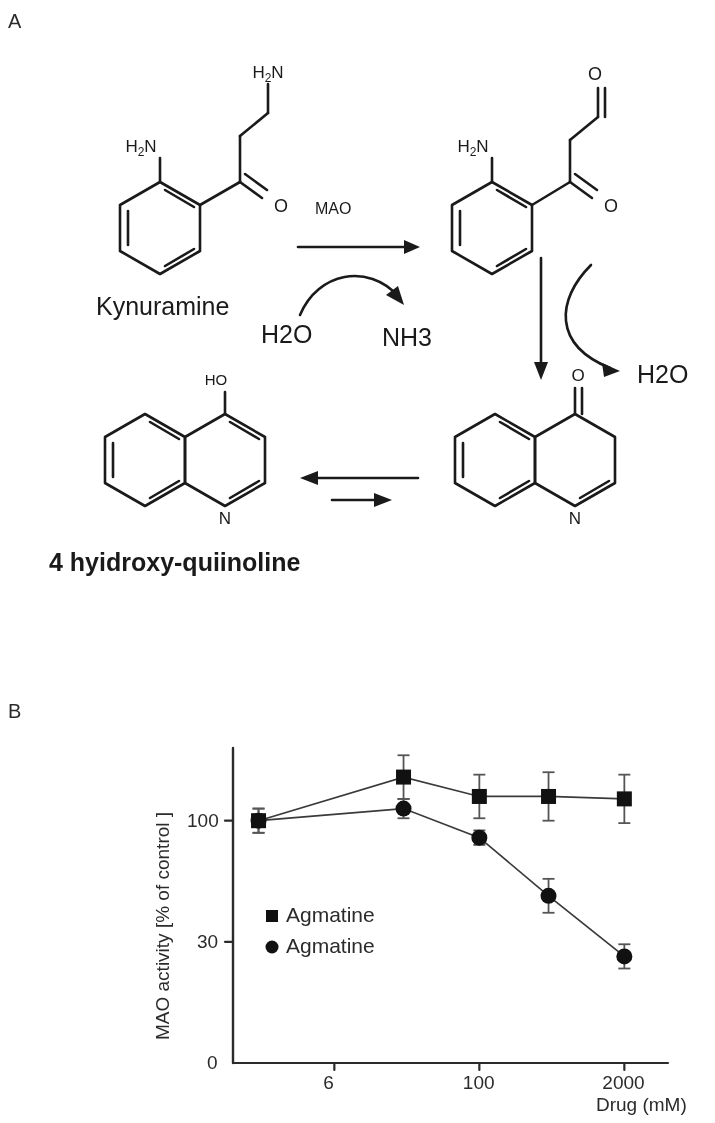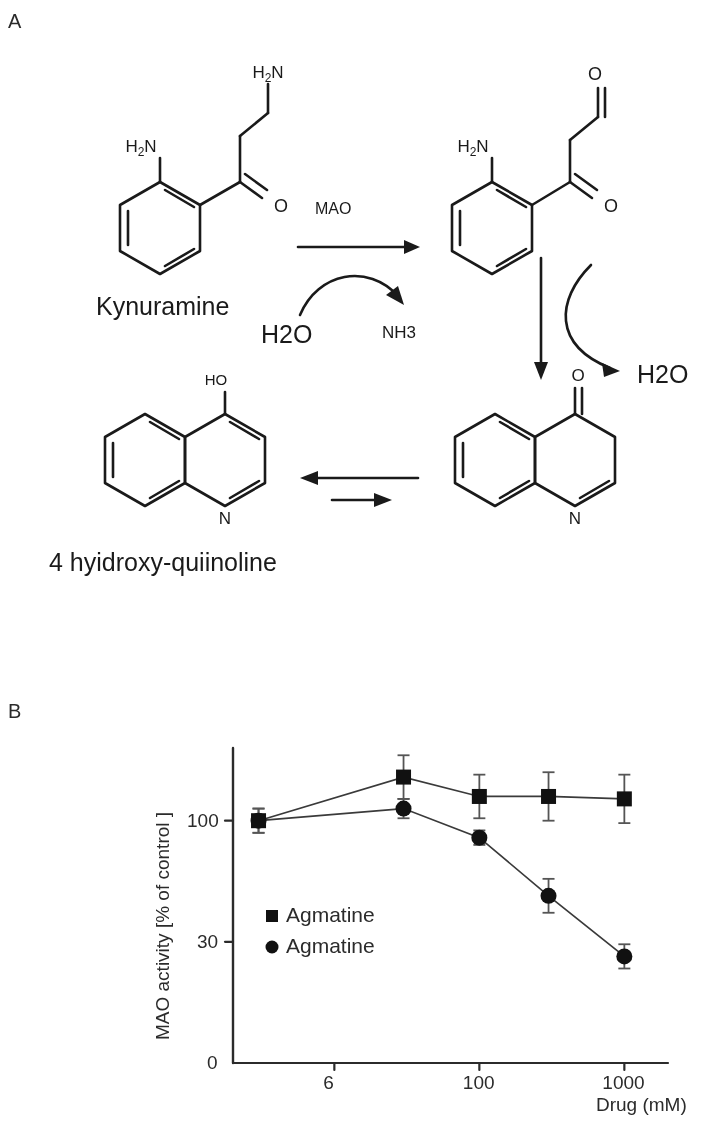--- a/index.html
+++ b/index.html
@@ -128,25 +128,25 @@
   <text class="mol-label" x="216" y="385" font-size="15" text-anchor="middle">HO</text>
   <text class="mol-label" x="225" y="524" font-size="17" text-anchor="middle">N</text>
 </svg>
 
 <div style="position:absolute;left:96px;top:292px;font-size:25px;">Kynuramine</div>
 
 <div style="position:absolute;left:315px;top:200px;font-size:16px;">MAO</div>
 
 <div style="position:absolute;left:261px;top:320px;font-size:25px;">H2O</div>
 
-<div style="position:absolute;left:382px;top:323px;font-size:17px;">NH3</div>
+<div style="position:absolute;left:382px;top:323px;font-size:25px;">NH3</div>
 
 <div style="position:absolute;left:637px;top:360px;font-size:25px;">H2O</div>
 
-<div style="position:absolute;left:49px;top:548px;font-size:25px;">4 hyidroxy-quiinoline</div>
+<div style="position:absolute;left:49px;top:548px;font-size:25px;font-weight:bold;">4 hyidroxy-quiinoline</div>
 
 <div class="panel-letter" id="panel-b-letter">B</div>
 
 <svg class="svg-layer" id="chart-svg" width="715" height="1123" viewBox="0 0 715 1123" style="top:0;left:0;pointer-events:none;">
   <g id="chart-root">
       <line x1="233" y1="748" x2="233" y2="1063" stroke="#2b2b2b" stroke-width="2.4" stroke-linecap="round"></line>
       <line x1="233" y1="1063" x2="668" y2="1063" stroke="#2b2b2b" stroke-width="2.2" stroke-linecap="round"></line>
       <line x1="225" y1="941.8461538461538" x2="233" y2="941.8461538461538" stroke="#2b2b2b" stroke-width="2.2" stroke-linecap="round"></line>
       <line x1="225" y1="820.6923076923076" x2="233" y2="820.6923076923076" stroke="#2b2b2b" stroke-width="2.2" stroke-linecap="round"></line>
       <line x1="334.35065062872275" y1="1063" x2="334.35065062872275" y2="1070" stroke="#2b2b2b" stroke-width="2.2" stroke-linecap="round"></line>
@@ -222,18 +222,18 @@
       <circle cx="272" cy="947" r="6.5" fill="#111111"></circle>
     </g>
 </svg>
 
 <div id="chart-text-layer">
     <div style="position: absolute; left: 207px; top: 1052px; font-size: 19px; color: rgb(43, 43, 43); font-family: &quot;Liberation Sans&quot;, &quot;DejaVu Sans&quot;, sans-serif; white-space: nowrap;">0</div>
     <div style="position: absolute; left: 197px; top: 930.846px; font-size: 19px; color: rgb(43, 43, 43); font-family: &quot;Liberation Sans&quot;, &quot;DejaVu Sans&quot;, sans-serif; white-space: nowrap;">30</div>
     <div style="position: absolute; left: 187px; top: 809.692px; font-size: 19px; color: rgb(43, 43, 43); font-family: &quot;Liberation Sans&quot;, &quot;DejaVu Sans&quot;, sans-serif; white-space: nowrap;">100</div>
     <div style="position: absolute; left: 323.351px; top: 1072px; font-size: 19px; color: rgb(43, 43, 43); font-family: &quot;Liberation Sans&quot;, &quot;DejaVu Sans&quot;, sans-serif; white-space: nowrap;">6</div>
     <div style="position: absolute; left: 462.851px; top: 1072px; font-size: 19px; color: rgb(43, 43, 43); font-family: &quot;Liberation Sans&quot;, &quot;DejaVu Sans&quot;, sans-serif; white-space: nowrap;">100</div>
-    <div style="position: absolute; left: 602.351px; top: 1072px; font-size: 19px; color: rgb(43, 43, 43); font-family: &quot;Liberation Sans&quot;, &quot;DejaVu Sans&quot;, sans-serif; white-space: nowrap;">1000</div>
+    <div style="position: absolute; left: 602.351px; top: 1072px; font-size: 19px; color: rgb(43, 43, 43); font-family: &quot;Liberation Sans&quot;, &quot;DejaVu Sans&quot;, sans-serif; white-space: nowrap;">2000</div>
     <div style="position: absolute; left: 596px; top: 1094px; font-size: 19px; color: rgb(43, 43, 43); font-family: &quot;Liberation Sans&quot;, &quot;DejaVu Sans&quot;, sans-serif; white-space: nowrap;">Drug (mM)</div>
     <div style="position: absolute; font-size: 19px; color: rgb(43, 43, 43); font-family: &quot;Liberation Sans&quot;, &quot;DejaVu Sans&quot;, sans-serif; white-space: nowrap; transform: rotate(-90deg); transform-origin: left top; left: 152px; top: 1040px;">MAO activity [% of control ]</div>
     <div style="position: absolute; left: 286px; top: 903px; font-size: 21px; color: rgb(43, 43, 43); font-family: &quot;Liberation Sans&quot;, &quot;DejaVu Sans&quot;, sans-serif; white-space: nowrap;">Agmatine</div>
     <div style="position: absolute; left: 286px; top: 934px; font-size: 21px; color: rgb(43, 43, 43); font-family: &quot;Liberation Sans&quot;, &quot;DejaVu Sans&quot;, sans-serif; white-space: nowrap;">Agmatine</div>
   </div>
 
 </body></html>

